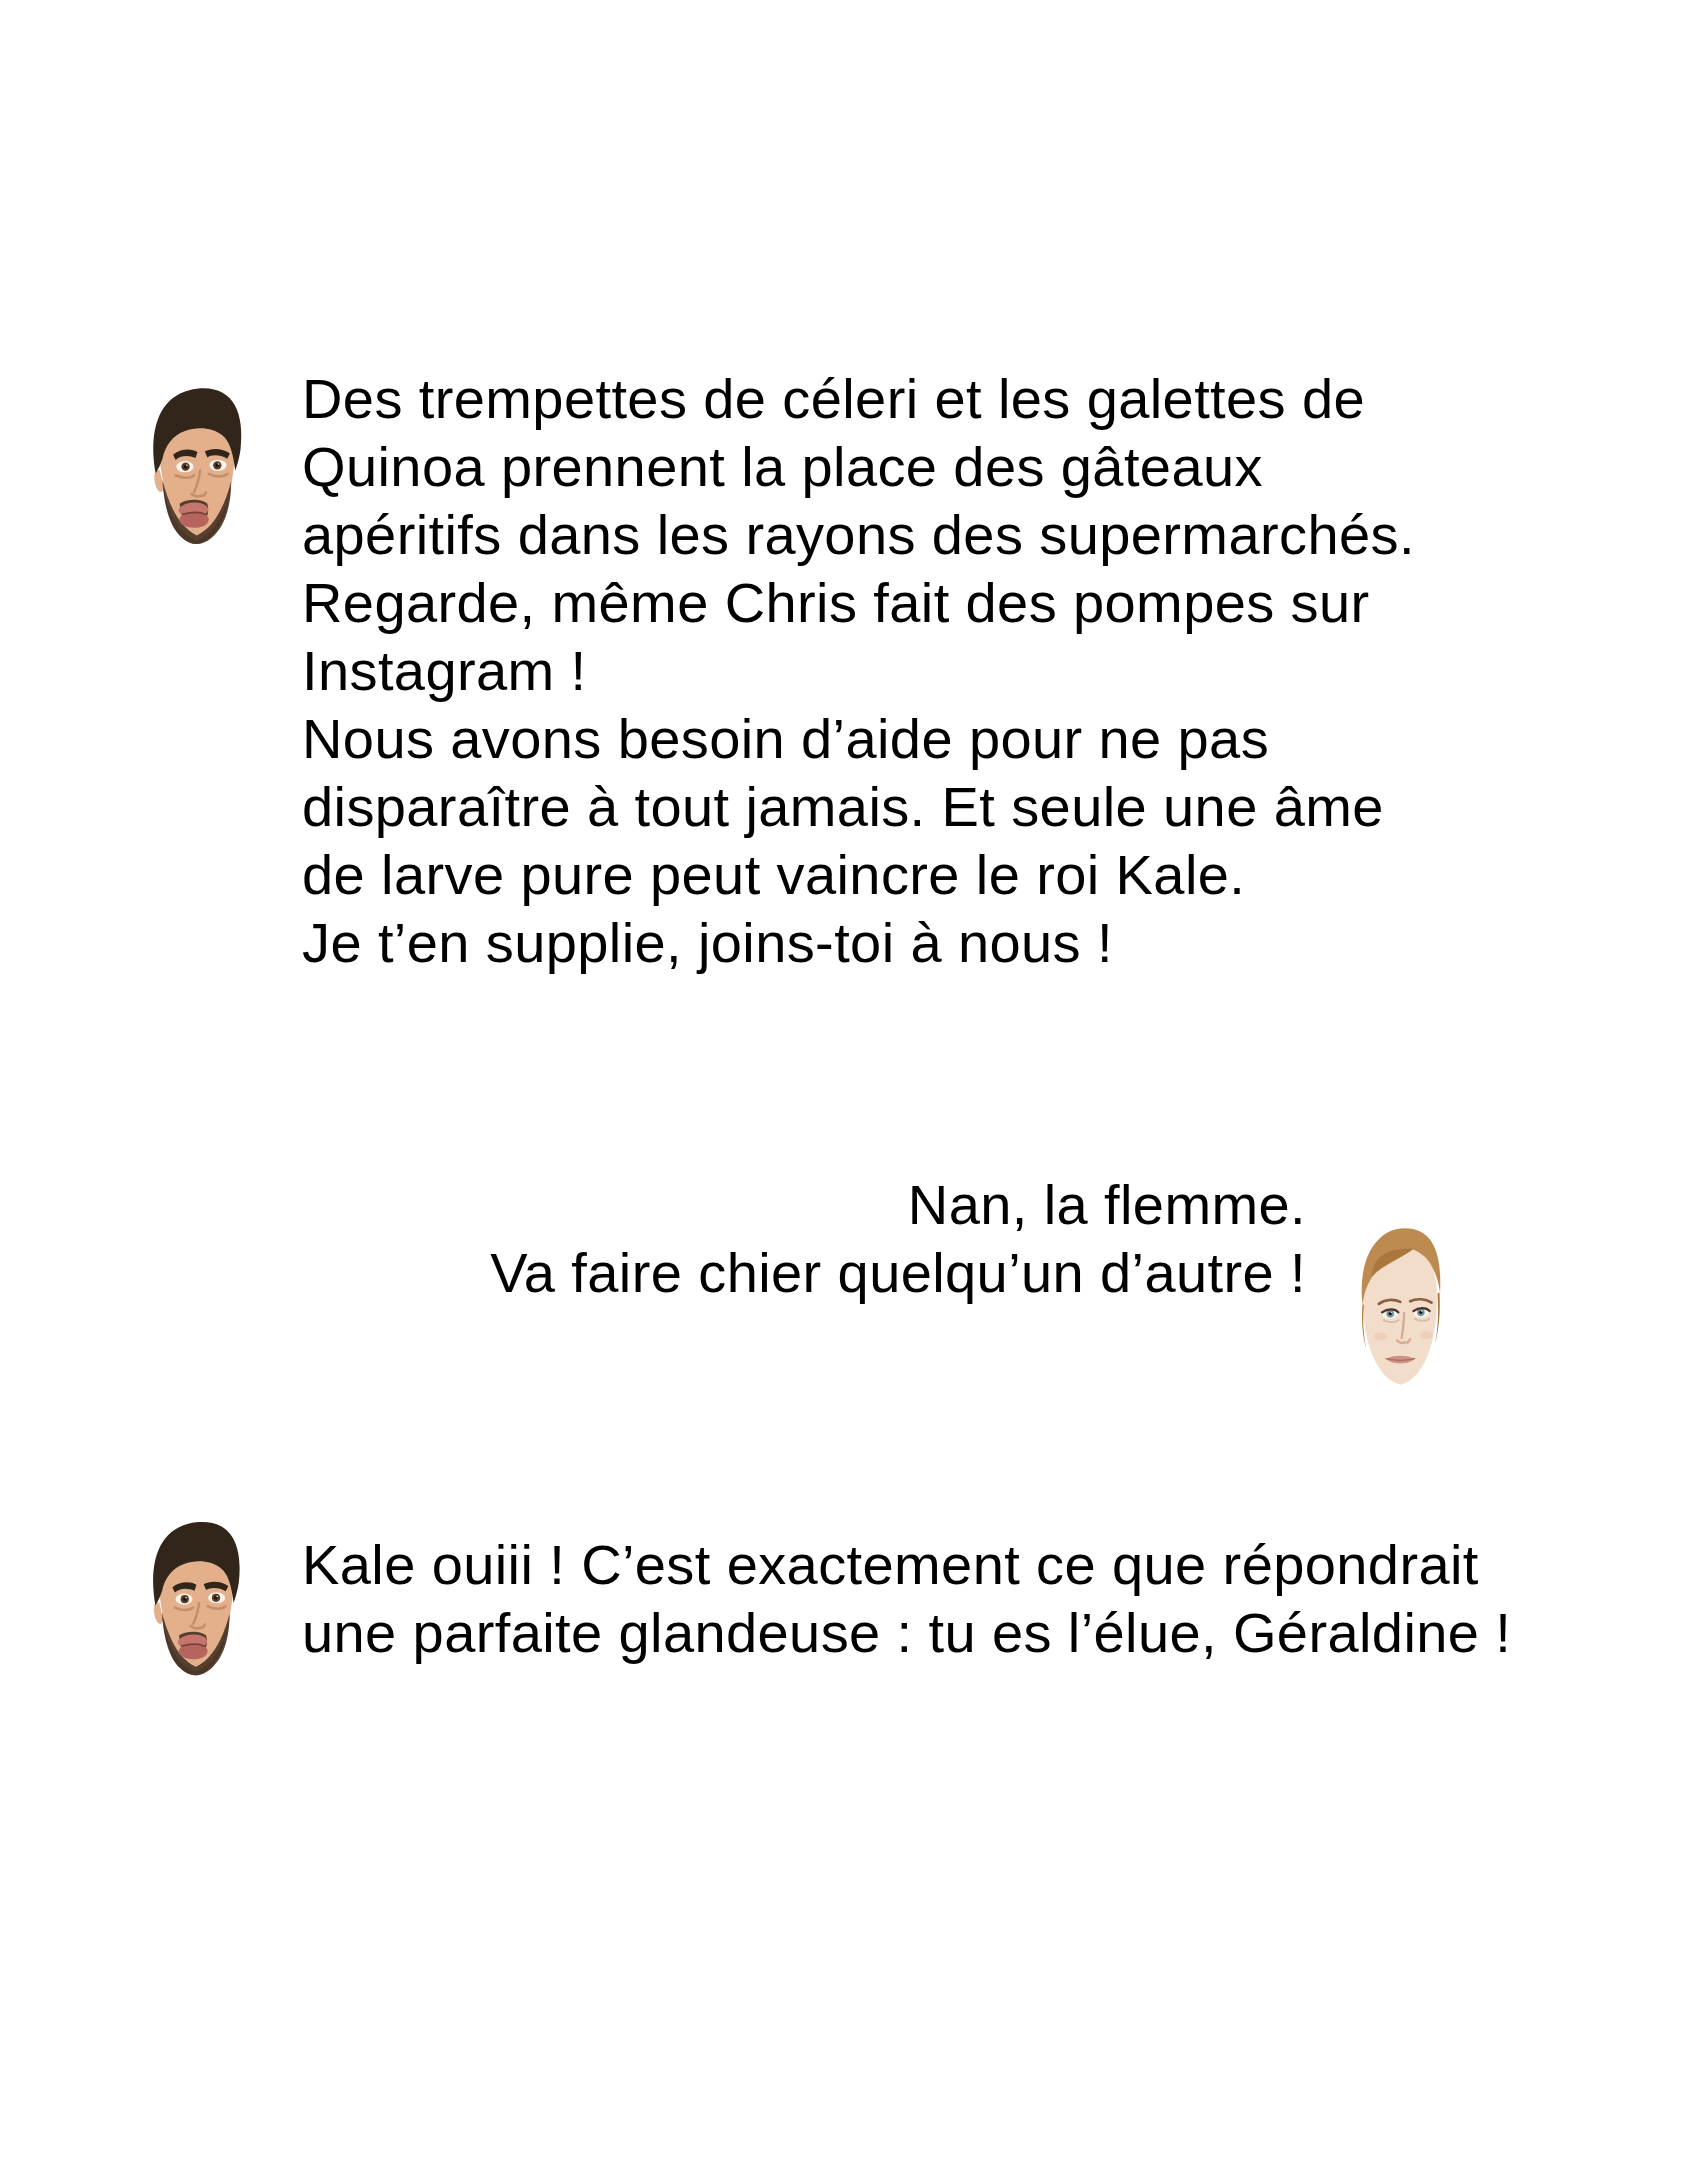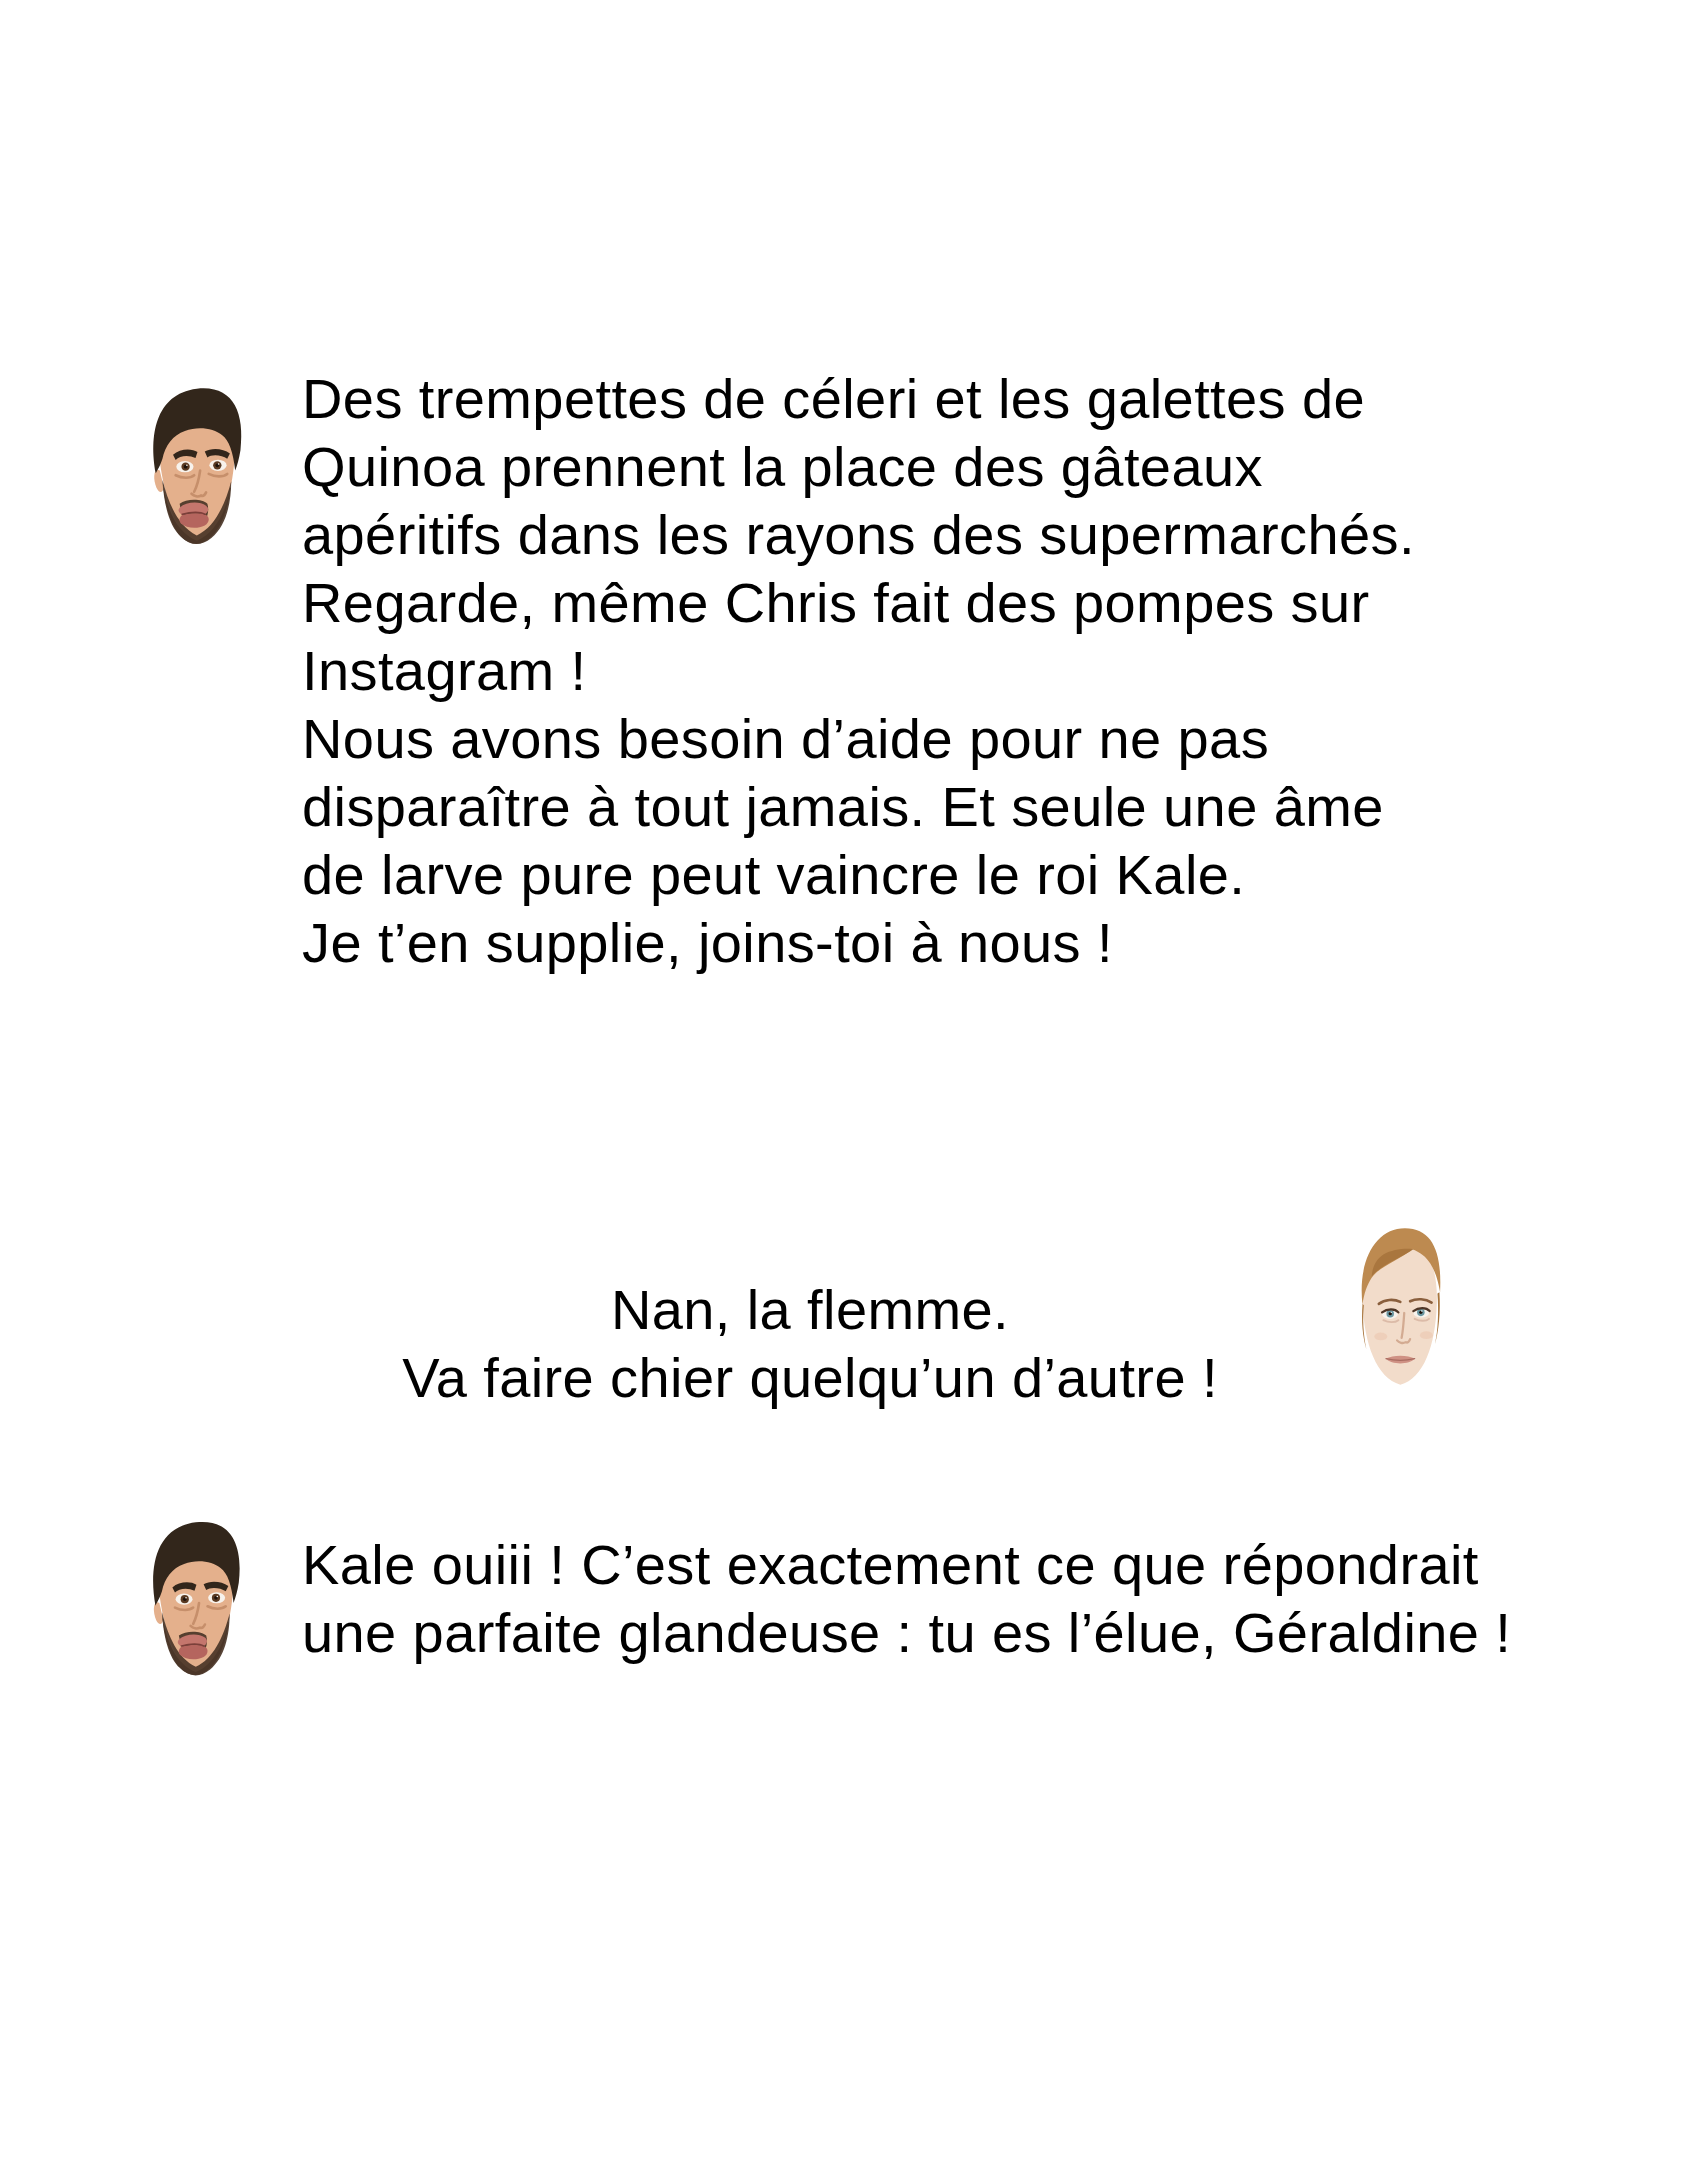--- a/index.html
+++ b/index.html
@@ -16,21 +16,21 @@
     margin: 0;
     font-size: 56px;
     line-height: 68px;
     letter-spacing: 0.4px;
     color: var(--text-color, #000000);
     white-space: pre-line;
   }
   .msg-text.align-left  { text-align: left; }
   .msg-text.align-right { text-align: right; }
   #msg-text-1 { left: 302px; top: 365px;  width: 1191px; }
-  #msg-text-2 { right: 381px; top: 1276px; width: 992px; text-align: center; }
+  #msg-text-2 { right: 381px; top: 1171px; width: 992px; }
   #msg-text-3 { left: 302px; top: 1531px; width: 1297px; }
 
   .avatar { position: absolute; display: block; }
   .avatar svg { display: block; width: 100%; height: 100%; }
   #avatar-1 { left: 136px;  top: 374px;  width: 119px; height: 182px; }
   #avatar-2 { left: 1343px; top: 1215px; width: 114px; height: 183px; }
   #avatar-3 { left: 135px;  top: 1508px; width: 119px; height: 179px; }
 
   .defs-hidden { position: absolute; width: 0; height: 0; overflow: hidden; }
 

